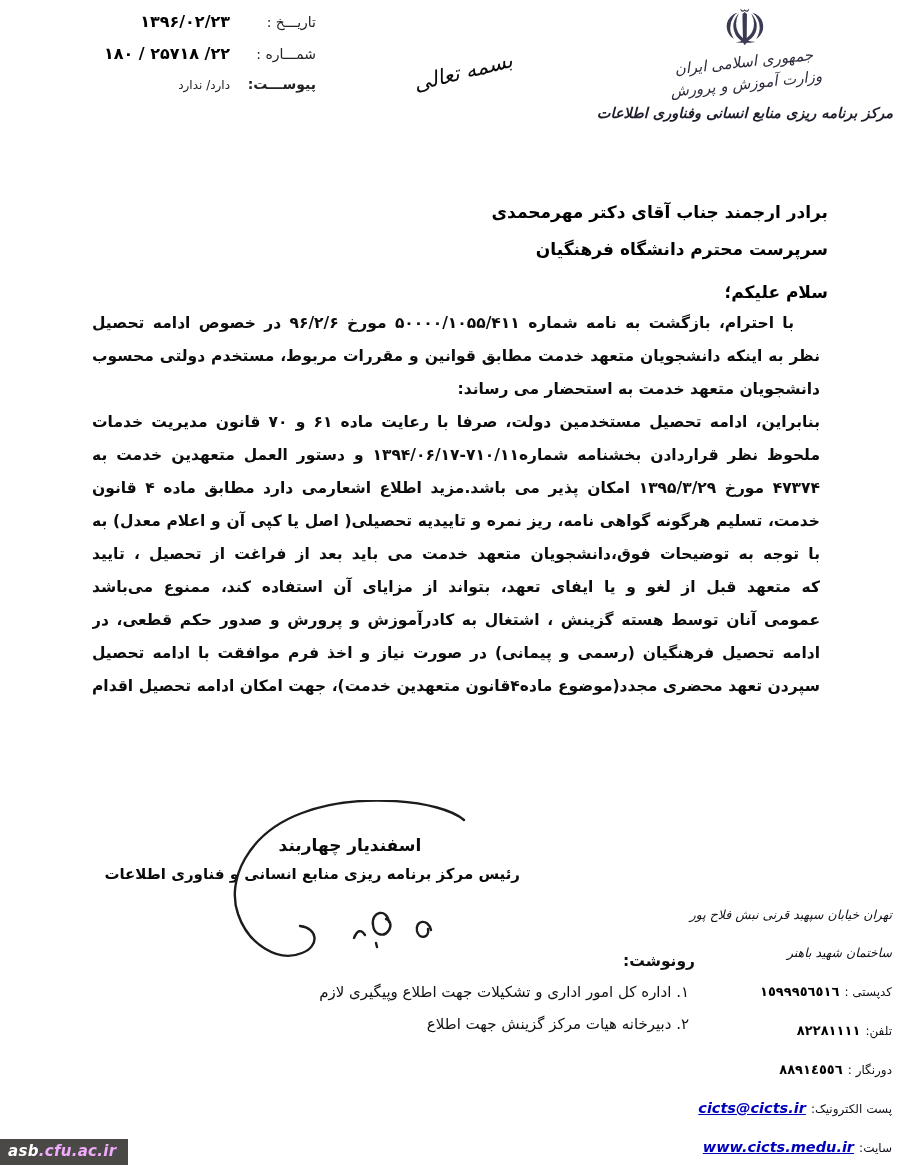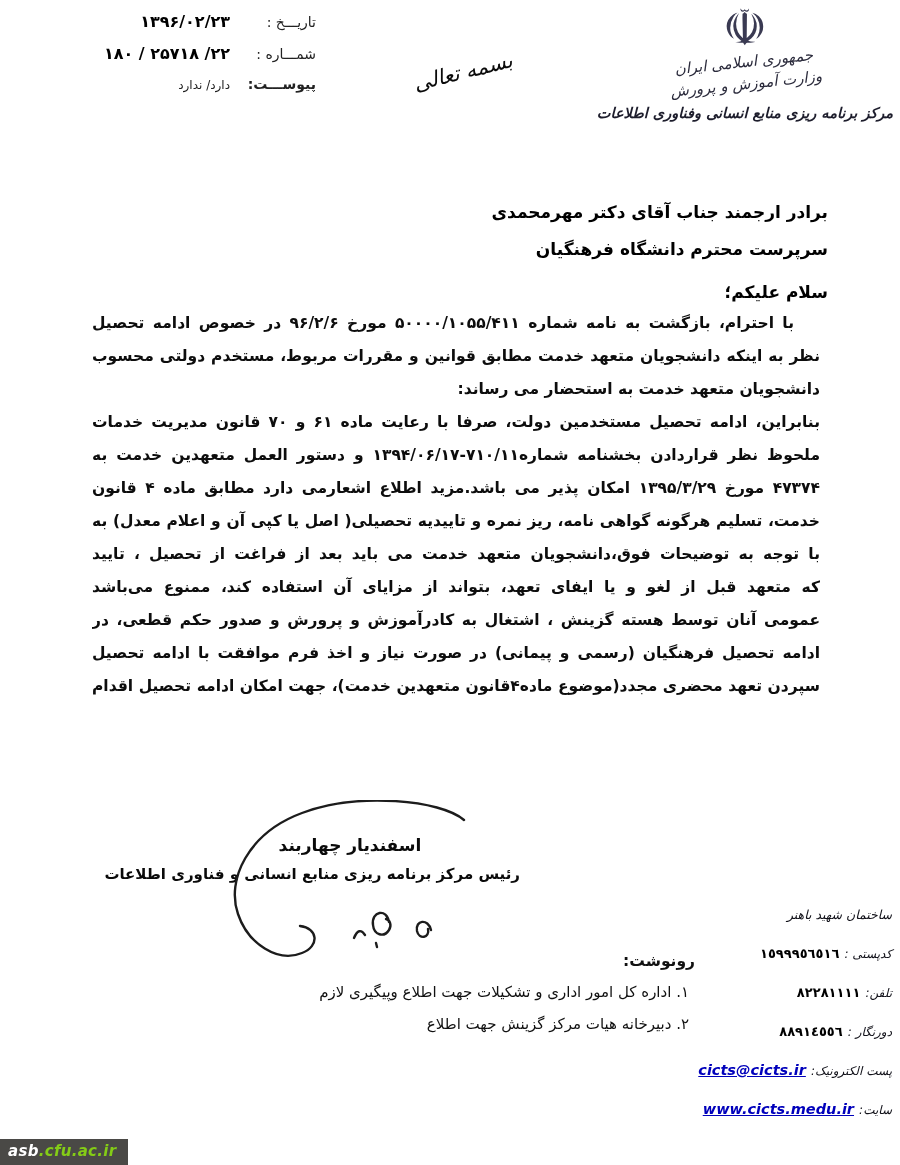--- a/index.html
+++ b/index.html
@@ -44,21 +44,21 @@
   .sig-name { font-size:17px; line-height:30px; }
   .sig-title { font-size:15px; line-height:28px; white-space:nowrap; }
   .sig-svg { position:absolute; left:226px; top:800px; pointer-events:none; }
   
   .cc { position:absolute; right:205px; top:946px; direction:rtl; text-align:right; color:#111; }
   .cc-label { font-weight:bold; font-size:15.5px; line-height:30px; }
   .cc-item { font-size:15px; line-height:32px; padding-right:6px; }
   
   .footer { position:absolute; right:8px; top:903px; width:230px; direction:rtl; text-align:right; }
   .f-row { margin-bottom:14px; line-height:24px; white-space:nowrap; }
-  .f-label { font-style:italic; font-size:12px; color:#101018; }
+  .f-label { font-size:12px; color:#101018; }
   .f-value { font-weight:bold; font-size:13px; color:#000; direction:ltr; unicode-bidi:isolate; }
   .f-addr { font-style:italic; font-size:12.5px; color:#101018; }
   .f-link { font-weight:bold; font-size:14.5px; font-style:italic; text-decoration:underline; direction:ltr; unicode-bidi:isolate; }
   
   .watermark { position:absolute; left:0; bottom:0; padding:3px 12px 5px 8px;
     font-style:italic; font-weight:bold; font-size:15px; letter-spacing:0.3px; direction:ltr; }
 </style>
 </head>
 <body>
 
@@ -125,20 +125,21 @@
     </g>
   </svg>
 
   <div class="cc">
     <div class="cc-label">رونوشت:</div>
     <div class="cc-item">۱. اداره کل امور اداری و تشکیلات جهت اطلاع وپیگیری لازم</div>
     <div class="cc-item">۲. دبیرخانه هیات مرکز گزینش جهت اطلاع</div>
   </div>
 
   <div class="footer">
+    <div class="f-row f-addr">تهران خیابان سپهبد قرنی نبش فلاح پور</div>
     <div class="f-row f-addr">ساختمان شهید باهنر</div>
     <div class="f-row">
       <span class="f-label">کدپستی :</span>
       <span class="f-value">١٥٩٩٩٥٦٥١٦</span>
     </div>
     <div class="f-row">
       <span class="f-label">تلفن:</span>
       <span class="f-value">٨٢٢٨١١١١</span>
     </div>
     <div class="f-row">
@@ -149,16 +150,16 @@
       <span class="f-label">پست الکترونیک:</span>
       <span class="f-link" id="email-link" style="color: rgb(0, 0, 187);">cicts@cicts.ir</span>
     </div>
     <div class="f-row">
       <span class="f-label">سایت:</span>
       <span class="f-link" id="site-link" style="color: rgb(0, 0, 187);">www.cicts.medu.ir</span>
     </div>
   </div>
 
   <div class="watermark" id="wm" style="background: rgb(74, 73, 70);">
-    <span id="wm-prefix" style="color: rgb(255, 255, 255);">asb</span><span id="wm-suffix" style="color: #84cc16;">.cfu.ac.ir</span>
+    <span id="wm-prefix" style="color: rgb(255, 255, 255);">asb</span><span id="wm-suffix" style="color: #f0abfc;">.cfu.ac.ir</span>
   </div>
 
 </div>
 
 </body></html>

